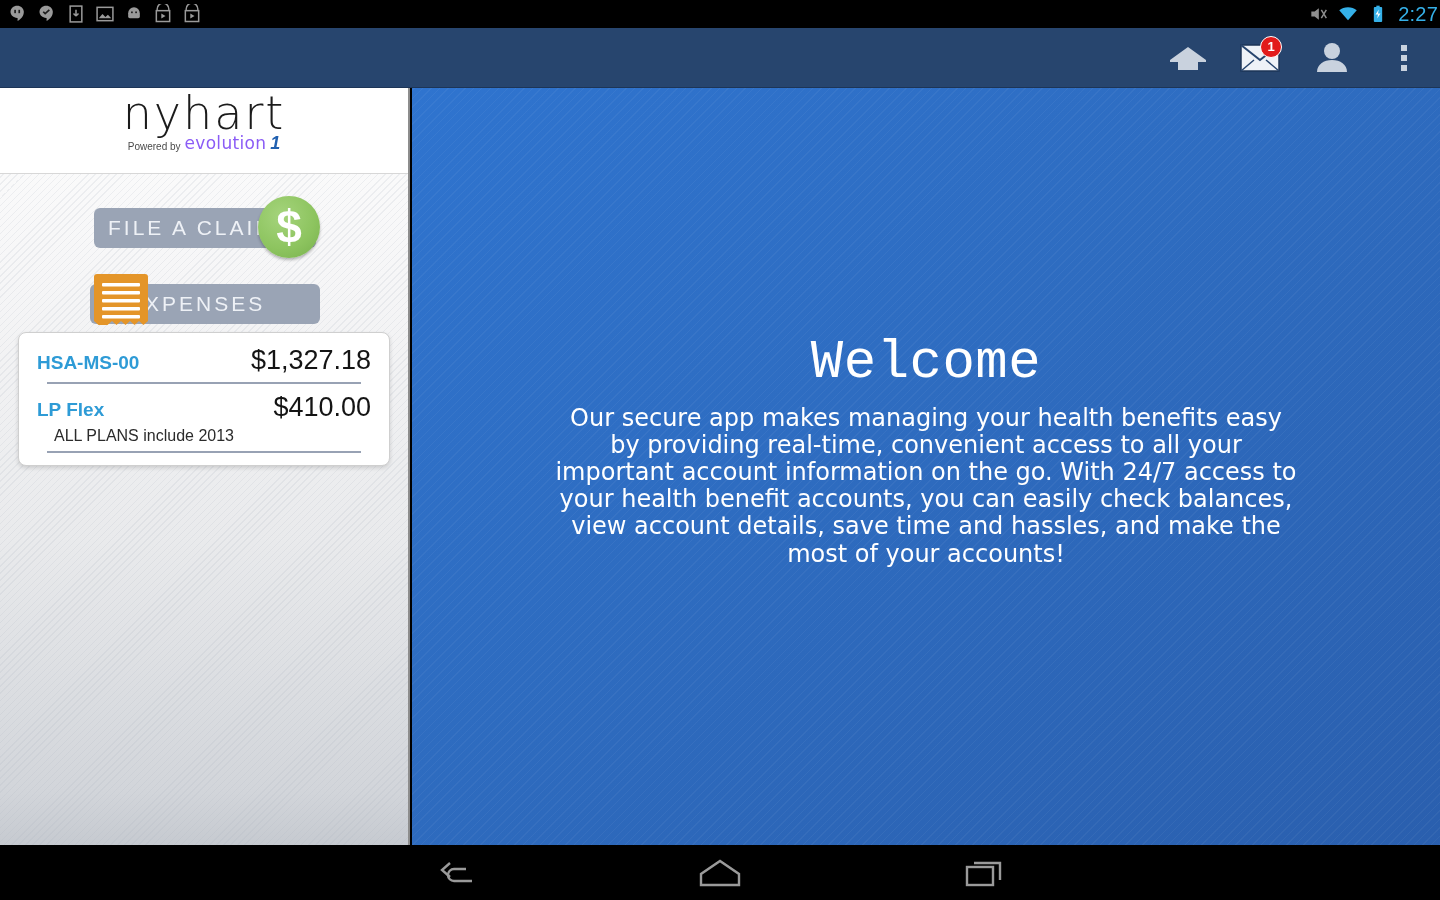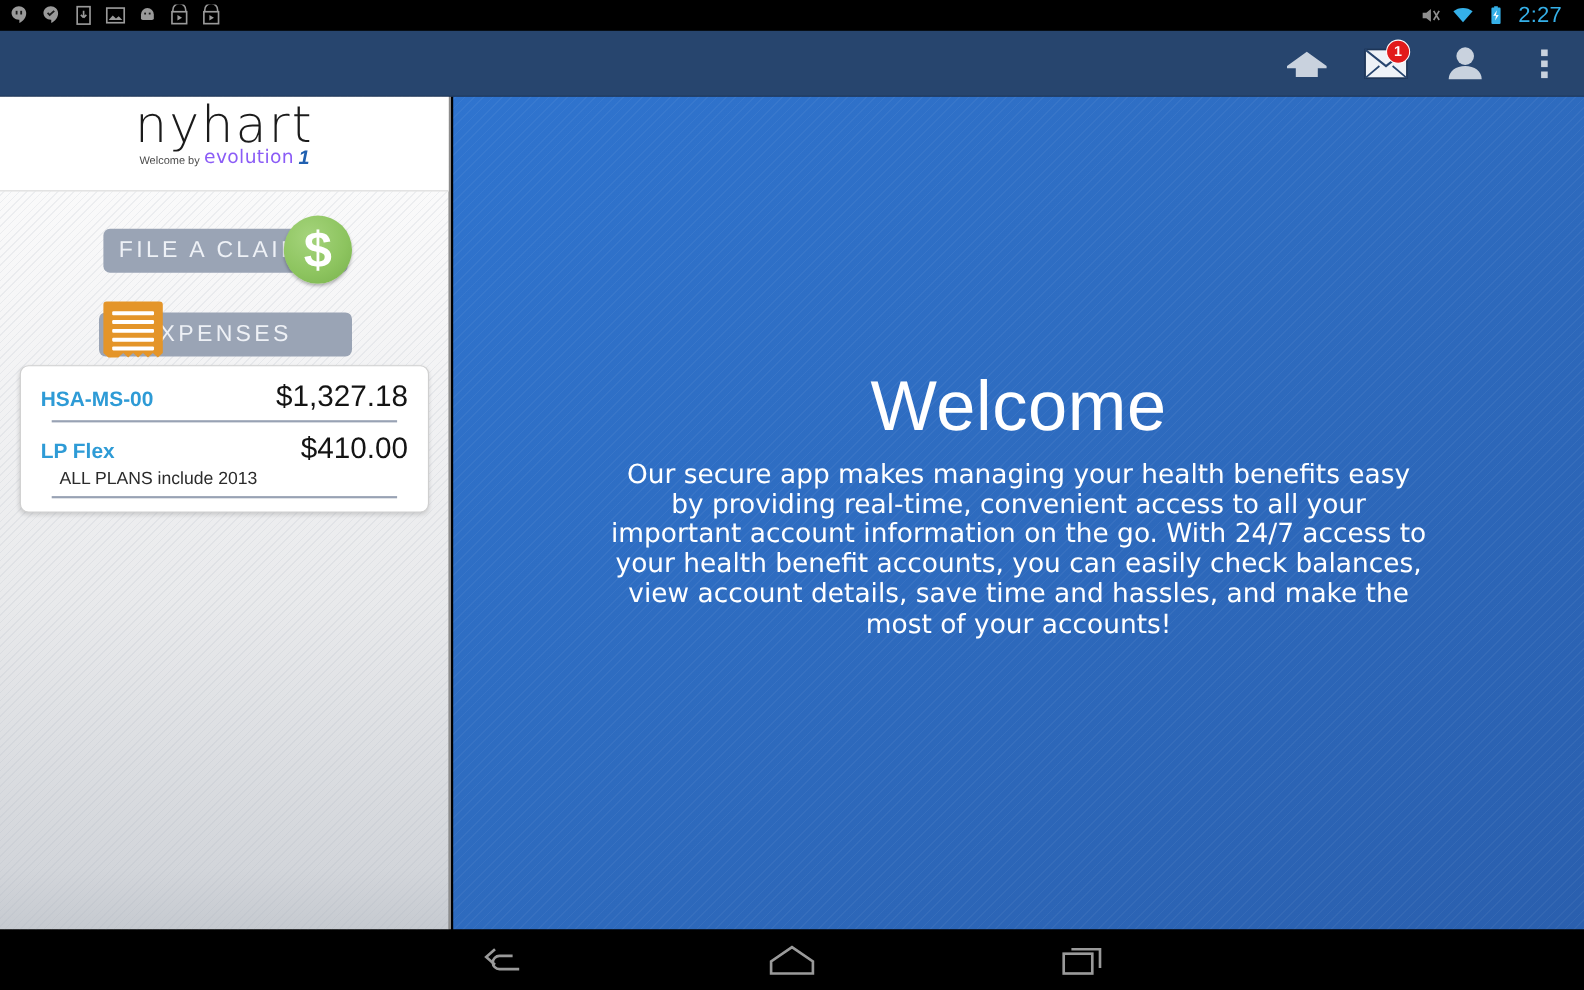--- a/index.html
+++ b/index.html
@@ -10,21 +10,21 @@
     overflow: hidden;
   }
   #app { position: relative; width: 1440px; height: 900px; }
 
   
   .statusbar {
     position: absolute; top: 0; left: 0; width: 1440px; height: 28px;
     background: #000; display: flex; align-items: center;
   }
   .sb-left { display: flex; align-items: center; gap: 9px; padding-left: 8px; }
-  .sb-right { margin-left: auto; display: flex; align-items: center; gap: 10px; padding-right: 20px; }
+  .sb-right { margin-left: auto; display: flex; align-items: center; gap: 10px; padding-right: 2px; }
   .sb-ico { width: 20px; height: 20px; display: block; }
   .sb-clock {
     color: #35b0e8; font-size: 20px; letter-spacing: .2px;
     font-family: "Liberation Sans", sans-serif;
   }
 
   
   .actionbar {
     position: absolute; top: 28px; left: 0; width: 1440px; height: 60px;
     background: #27456e;
@@ -118,22 +118,22 @@
 
   
   .main {
     position: absolute; top: 88px; left: 412px; width: 1028px; height: 757px;
     background:
       repeating-linear-gradient(-45deg, rgba(255,255,255,.045) 0 1px, rgba(0,0,0,0) 1px 6px),
       linear-gradient(145deg, #2f74cf 0%, #2e6cc0 45%, #2a5fae 100%);
     color: #fff; text-align: center;
   }
   .welcome-title {
-    font-size: 64px; font-weight: 300; margin-top: 244px;
-    font-family: Liberation Sans, sans-serif; letter-spacing: .5px;
+    font-size: 54px; font-weight: 300; margin-top: 244px;
+    font-family: Liberation Mono, monospace; letter-spacing: .5px;
   }
   .welcome-body {
     margin: 12px auto 0 auto; width: 744px;
     font-size: 24px; line-height: 1.13; font-weight: 400;
     font-family: "DejaVu Sans", sans-serif;
   }
 
   
   .navbar {
     position: absolute; left: 0; bottom: 0; width: 1440px; height: 55px;
@@ -226,21 +226,21 @@
           <i></i>
         </span>
     </div>
   </div>
 
   <div class="sidebar">
 
     <div class="logo-box">
       <div class="logo-word">nyhart</div>
       <div class="logo-sub">
-        <span class="pw">Welcome by</span>
+        <span class="pw">Powered by</span>
         <span class="ev">evolution</span>
         <span class="one">1</span>
       </div>
     </div>
 
     <div class="pill-wrap">
       <div class="pill pill-claim">
         <span>FILE A CLAIM</span>
       </div>
       <div class="coin">

